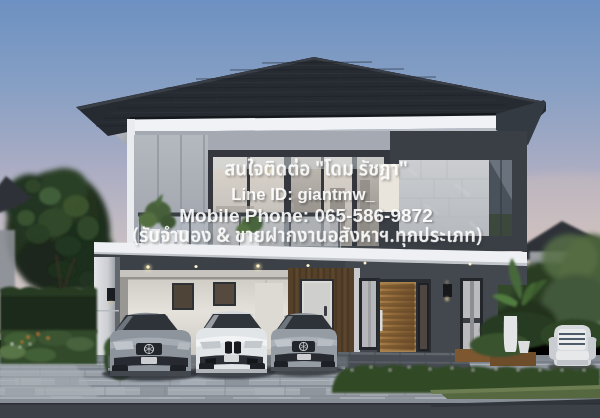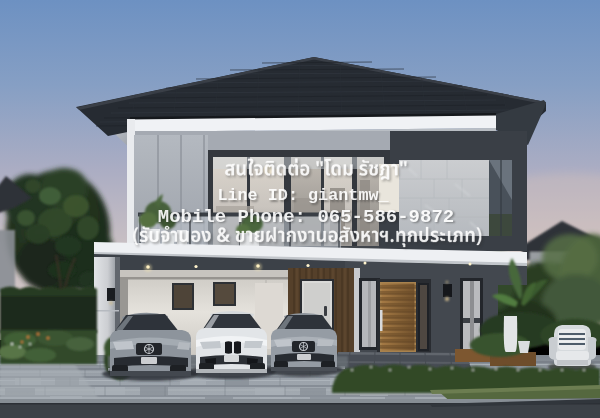--- a/index.html
+++ b/index.html
@@ -1,14 +1,14 @@
 <!DOCTYPE html>
 <html><head><meta charset="utf-8"><style>
 html,body{margin:0;padding:0;background:#000;}
-#stage{position:relative;width:600px;height:418px;overflow:hidden;font-family:Liberation Mono, monospace;}
+#stage{position:relative;width:600px;height:418px;overflow:hidden;font-family:Liberation Sans, sans-serif;}
 </style></head><body>
 <div id="stage">
 <svg width="600" height="418" viewBox="0 0 600 418">
 <defs>
 <linearGradient id="sky" x1="0" y1="0" x2="0" y2="1">
 <stop offset="0" stop-color="#6d91c2"></stop>
           <stop offset="0.25" stop-color="#869fc4"></stop>
 <stop offset="0.5" stop-color="#abadc3"></stop>
           <stop offset="0.72" stop-color="#c8bfc3"></stop>
 <stop offset="1" stop-color="#d7c9c5"></stop>

